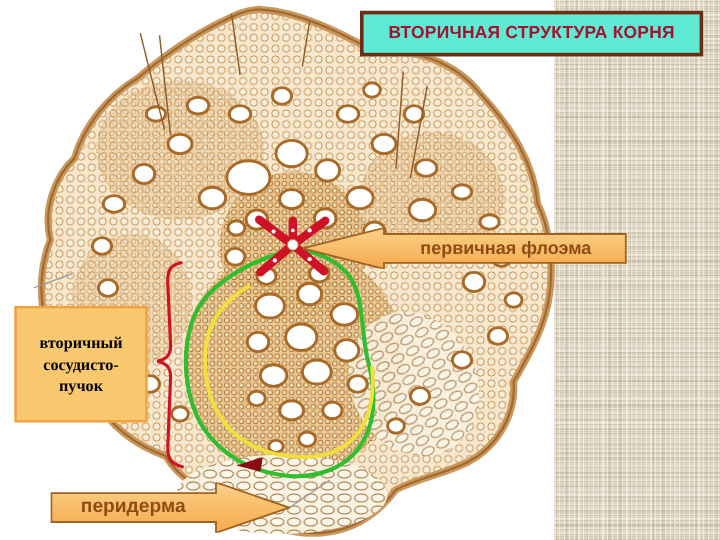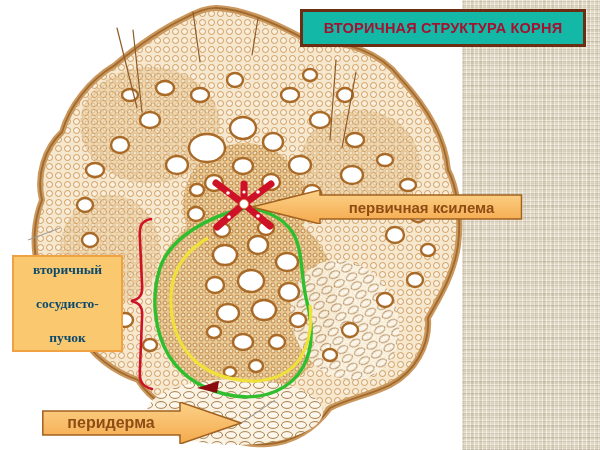--- a/index.html
+++ b/index.html
@@ -13,41 +13,41 @@
     background-image:
       repeating-linear-gradient(90deg, rgba(255,255,255,.45) 0 1px, rgba(0,0,0,0) 1px 4px),
       repeating-linear-gradient(0deg, rgba(139,123,92,.20) 0 1px, rgba(255,255,255,.28) 1px 2px, rgba(0,0,0,0) 2px 4px),
       repeating-linear-gradient(90deg, rgba(139,123,92,.14) 0 2px, rgba(0,0,0,0) 2px 9px),
       repeating-linear-gradient(0deg, rgba(120,104,76,.10) 0 3px, rgba(0,0,0,0) 3px 11px);
   }
 
   .micro{position:absolute;left:0;top:0;}
 
   .title-box{position:absolute;left:300px;top:9px;width:286px;height:38px;
-    box-sizing:border-box;background:#14b8a6;border:3px solid #6B2E12;
+    box-sizing:border-box;background:#5eead4;border:3px solid #6B2E12;
     display:flex;align-items:center;justify-content:center;
     font-weight:bold;font-size:14.5px;letter-spacing:.2px;color:#A31230;white-space:nowrap;}
 
   .callout{position:absolute;}
   .callout svg{position:absolute;left:0;top:0;display:block;}
   .callout .txt{position:absolute;display:flex;align-items:center;justify-content:center;
     font-weight:bold;color:#8F4D15;white-space:nowrap;}
 
   .co-xylem{left:252px;top:190px;width:271px;height:34px;}
   .co-xylem .txt{left:70px;top:5px;width:199px;height:24px;font-size:15px;}
   .co-phloem{left:200px;top:370px;width:280px;height:34px;}
   .co-phloem .txt{left:62px;top:5px;width:216px;height:24px;font-size:15px;}
   .co-periderm{left:15px;top:402px;width:200px;height:42px;margin-left:27px;}
   .co-periderm .txt{left:0px;top:8px;width:138px;height:26px;font-size:16px;}
 
   .bundle-box{position:absolute;left:12px;top:255px;width:111px;height:97px;
     box-sizing:border-box;background:#FAC86E;border:2px solid #F0A243;
     display:flex;flex-direction:column;align-items:center;justify-content:center;
     font-family:"Liberation Serif",serif;font-weight:bold;font-size:13.5px;
-    line-height:18px;color:#0c4a6e;text-align:center;gap:16px;}
+    line-height:18px;color:#000000;text-align:center;}
 </style>
 </head>
 <body>
 
 <div class="slide">
 
   <div class="stripe"></div>
 
   <svg class="micro" width="600" height="450" viewBox="0 0 600 450">
     <defs>
@@ -198,21 +198,21 @@
   <div class="callout co-xylem">
     <svg width="271" height="34" viewBox="0 0 271 34">
       <defs>
           <linearGradient id="gx1" x1="0" y1="0" x2="0" y2="1">
         <stop offset="0" stop-color="#FBD289"></stop>
             <stop offset="1" stop-color="#F5A94C"></stop>
       </linearGradient>
         </defs>
       <polygon points="0,17 68,0 68,5 269.5,5 269.5,29 68,29 68,34" fill="url(#gx1)" stroke="#A1611F" stroke-width="1.5"></polygon>
     </svg>
-    <span class="txt">первичная ксилема</span>
+    <span class="txt">первичная флоэма</span>
   </div>
 
 
   <div class="callout co-periderm">
     <svg width="200" height="42" viewBox="0 0 200 42">
       <defs>
           <linearGradient id="gx3" x1="0" y1="0" x2="0" y2="1">
         <stop offset="0" stop-color="#FBD289"></stop>
             <stop offset="1" stop-color="#F5A94C"></stop>
       </linearGradient>

